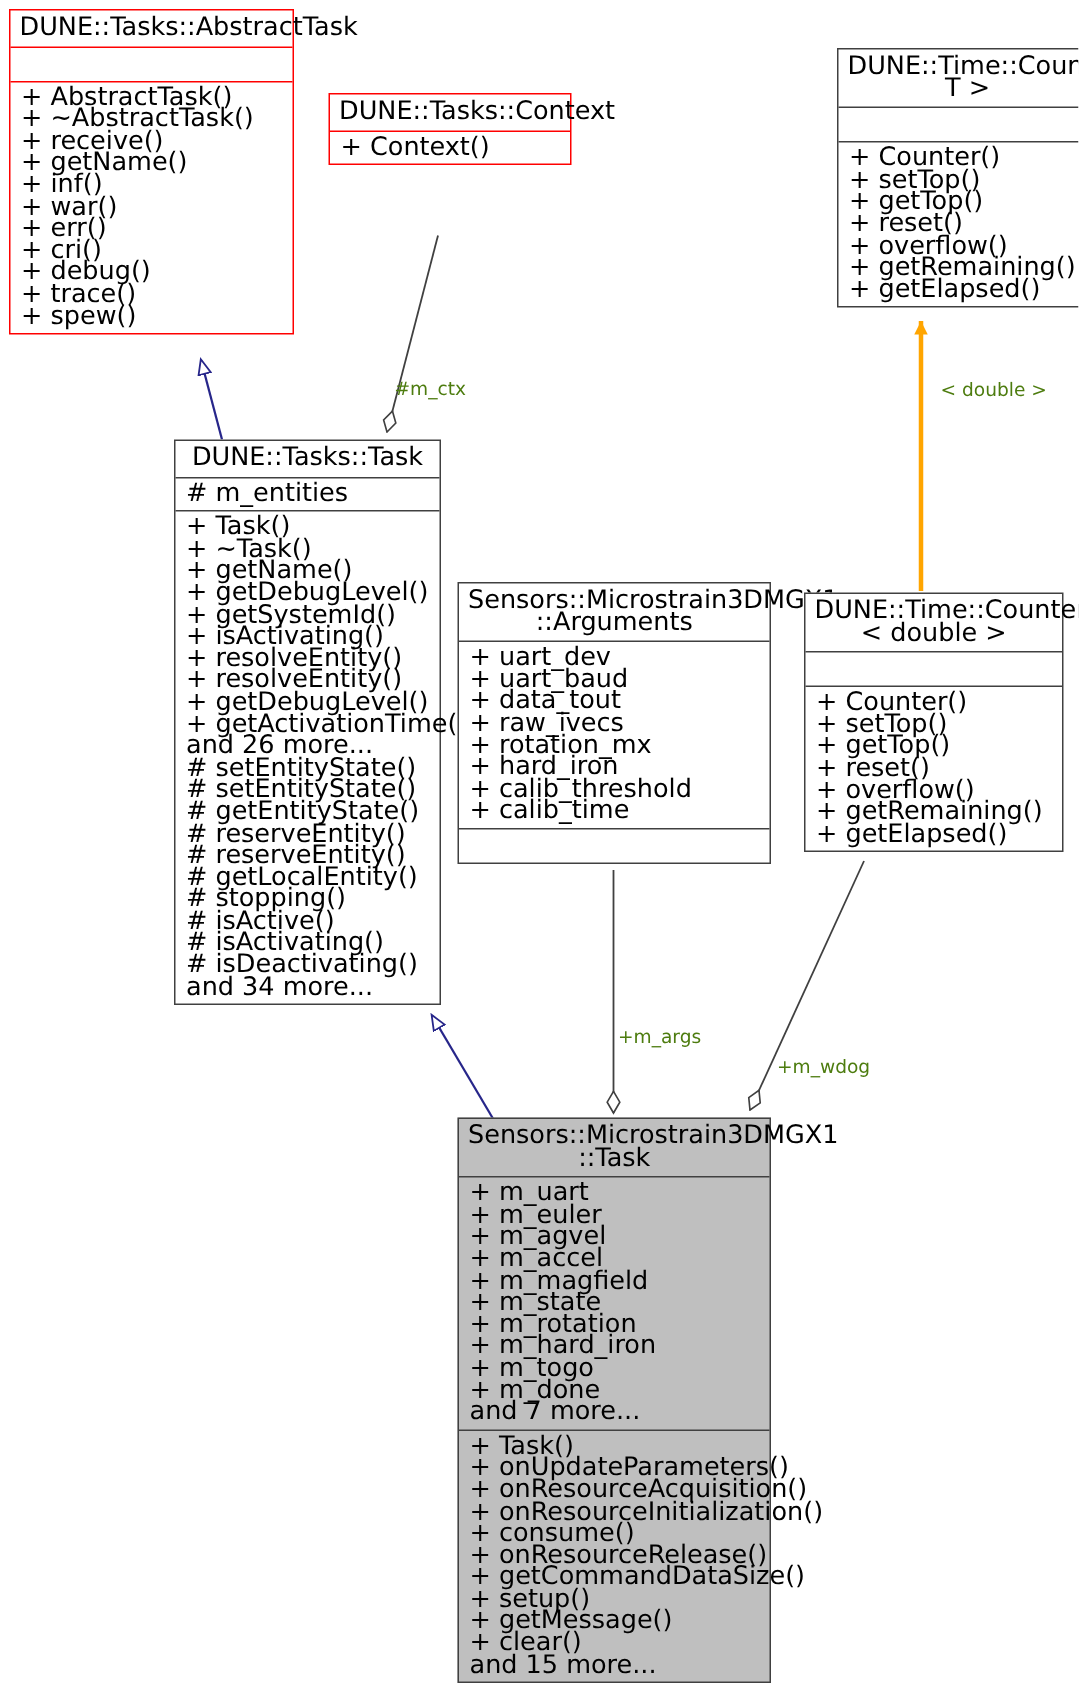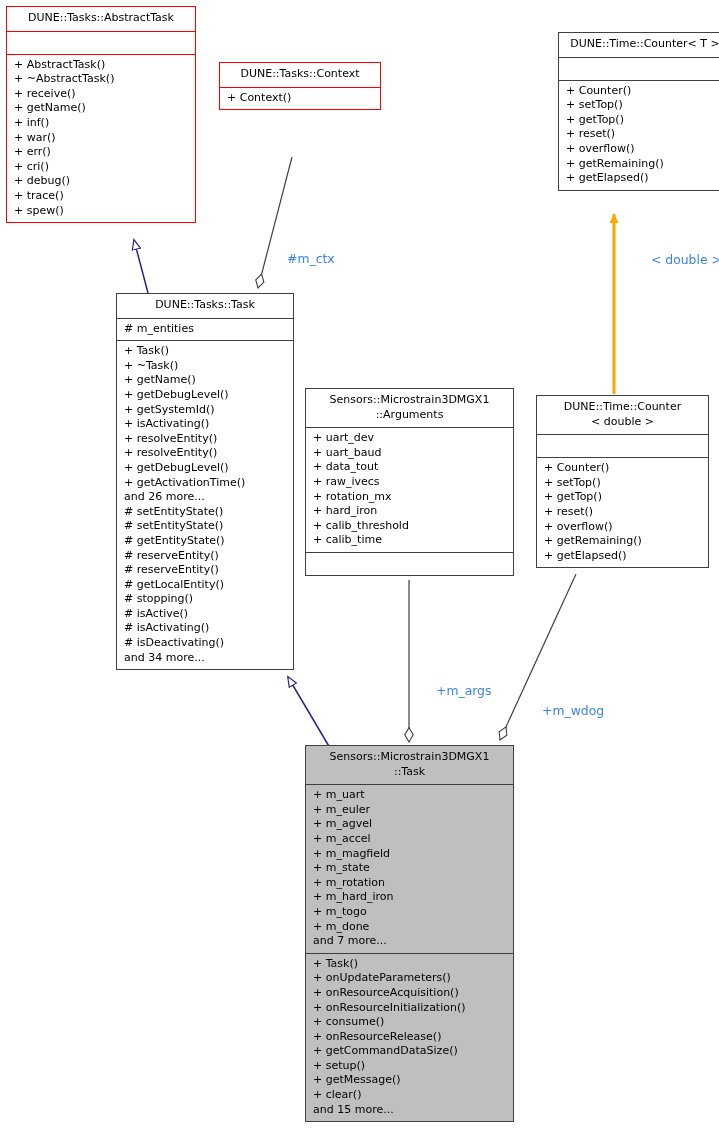--- a/index.html
+++ b/index.html
@@ -21,21 +21,21 @@
     top: 0;
     width: 719px;
     height: 1136px;
     pointer-events: none;
   }
   .node {
     position: absolute;
     box-sizing: border-box;
     border: 1px solid #404040;
     background: #ffffff;
-    font-size: 11px;
+    font-size: 17px;
     line-height: 14.6px;
     color: #000000;
   }
   .node.red {
     border-color: #ff0000;
   }
   .node.gray {
     background: #bfbfbf;
   }
   .node.gray .compartment {
@@ -57,23 +57,22 @@
     height: 22px;
     padding: 0;
   }
   .compartment .row {
     white-space: pre;
   }
   .edge-label {
     position: absolute;
     font-family: "DejaVu Sans", "Liberation Sans", sans-serif;
     font-size: 12.4px;
-    color: #3b82f6;
+    color: #4d7c0f;
     white-space: pre;
-    margin-left: 24px;
   }
 </style>
 </head>
 <body>
 
 <div id="canvas">
 
   <svg class="edges" viewBox="0 0 719 1136" xmlns="http://www.w3.org/2000/svg">
     <defs>
       <marker id="inh-arrow" markerWidth="12" markerHeight="12" refX="10" refY="5" orient="auto" markerUnits="userSpaceOnUse">

